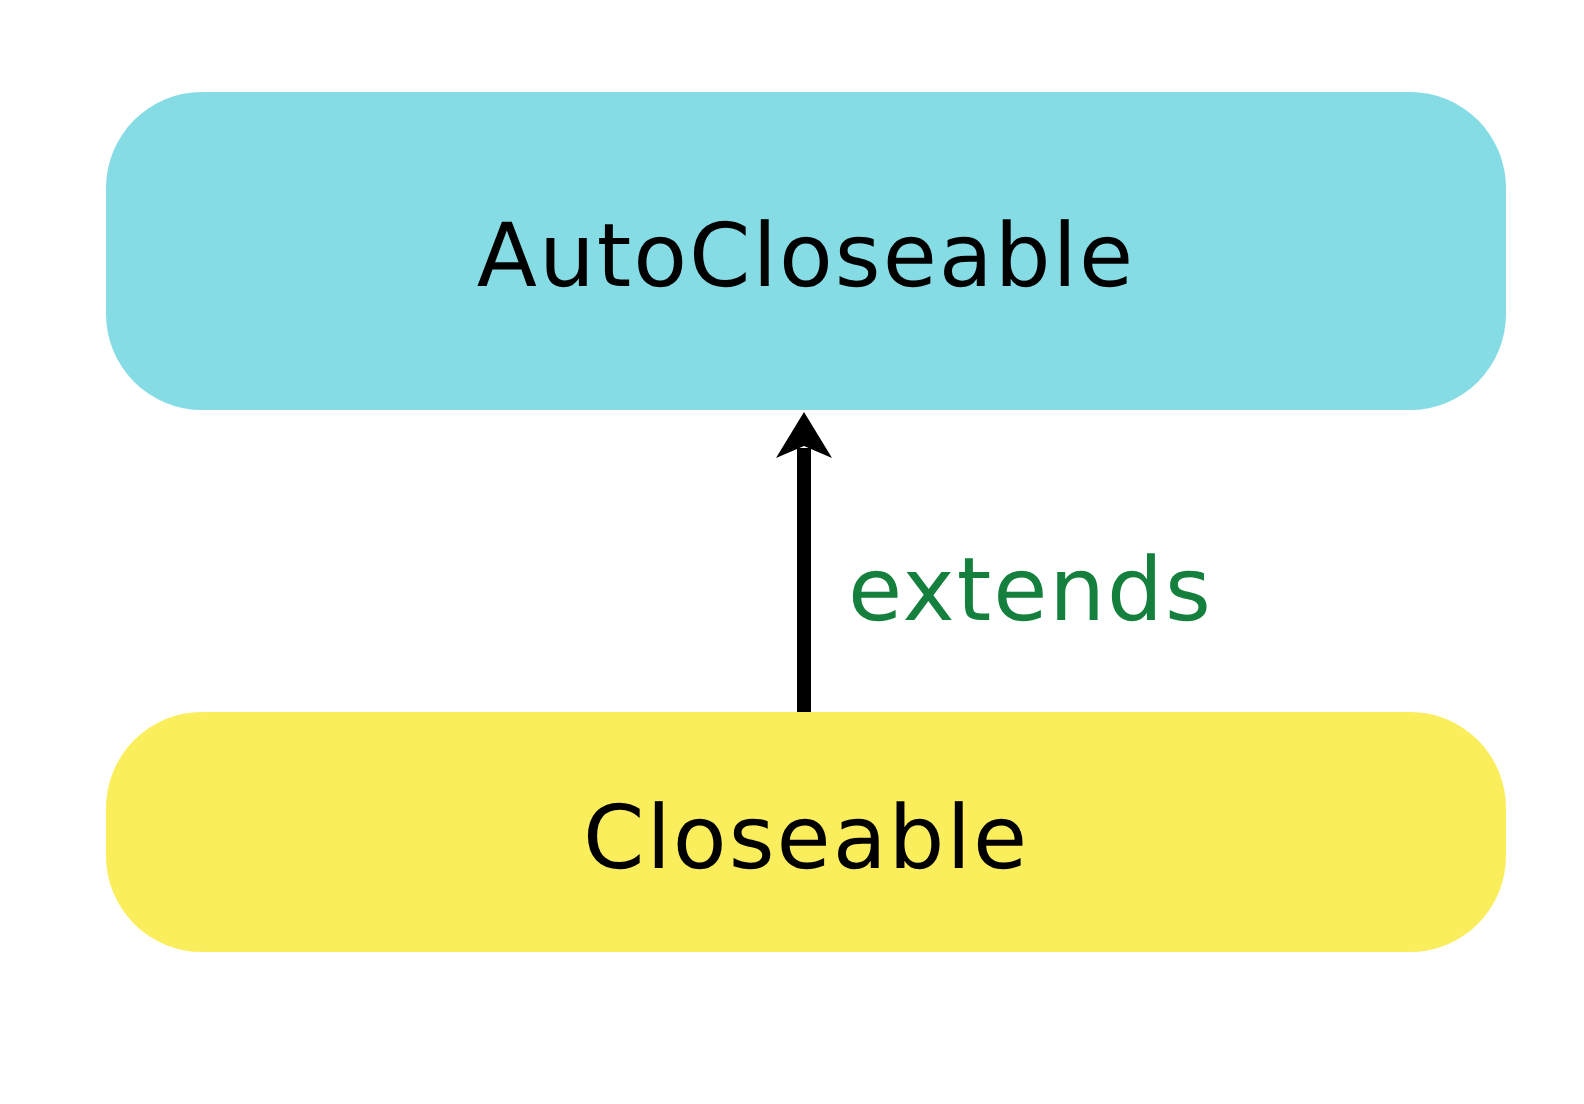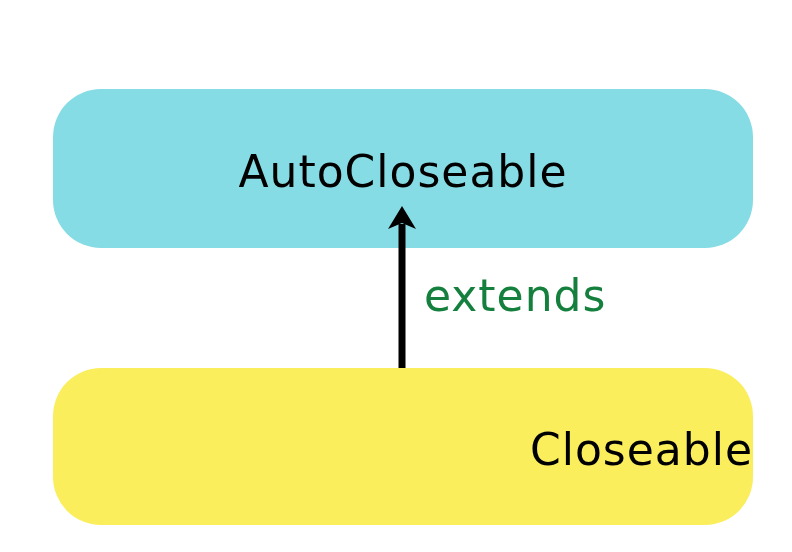--- a/index.html
+++ b/index.html
@@ -21,23 +21,22 @@
     border-radius: 48px;
     display: flex;
     align-items: center;
     justify-content: center;
   }
   .node-top {
     top: 46px;
     height: 159px;
   }
   .node-bottom {
-    top: 368px;
-    height: 157px;
-    justify-content: flex-end;
+    top: 356px;
+    height: 120px;
   }
   .node-label {
     font-size: 44px;
     letter-spacing: 1px;
     color: #000000;
     transform: translateY(3px);
   }
   .arrow-svg {
     position: absolute;
     left: 0;
@@ -55,21 +54,21 @@
     color: #000000;
     line-height: 1.15;
     white-space: nowrap;
   }
 </style>
 </head>
 <body>
 
 <div class="canvas">
 
-  <div class="node node-top" style="background-color: rgb(134, 220, 228); margin-top: 43px;">
+  <div class="node node-top" style="background-color: rgb(134, 220, 228);">
     <span class="node-label" style="color: rgb(0, 0, 0);">AutoCloseable</span>
   </div>
 
   <svg class="arrow-svg" viewBox="0 0 792 552" xmlns="http://www.w3.org/2000/svg" style="color: rgb(0, 0, 0);">
     <line x1="402" y1="369" x2="402" y2="224" stroke="currentColor" stroke-width="7"></line>
     <polygon points="402,206 388,229 402,223 416,229" fill="currentColor"></polygon>
   </svg>
 
   <div class="edge-label" style="color: #15803d;">extends</div>
 

